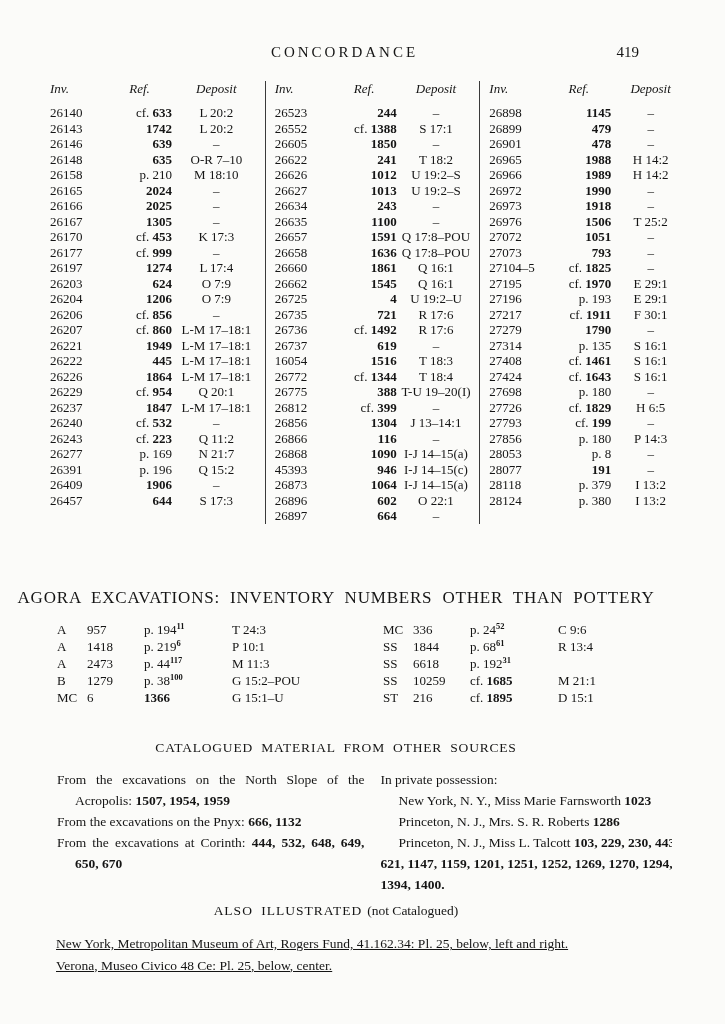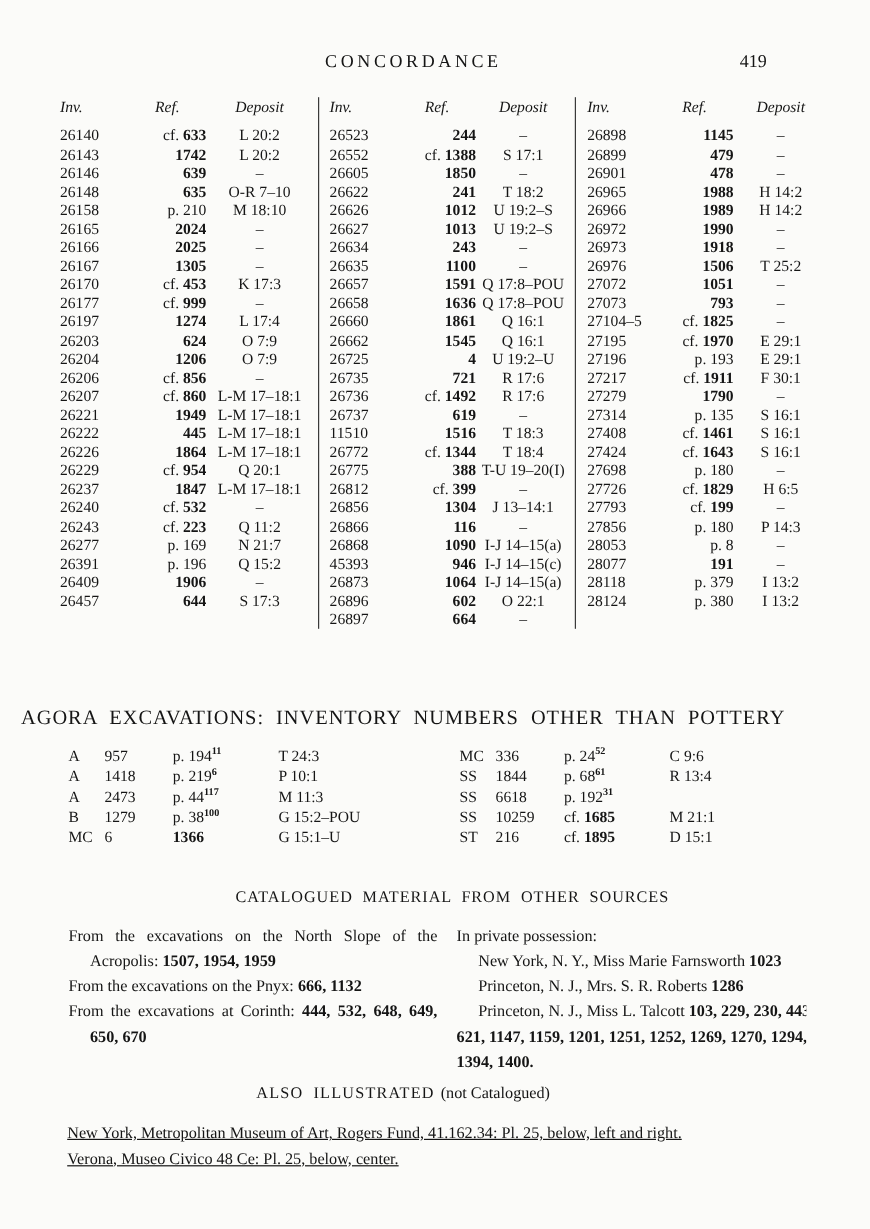--- a/index.html
+++ b/index.html
@@ -35,21 +35,21 @@
   .agora-heading { position:absolute; top:588px; left:0; width:100%; text-align:center;
                    font-size:17px; letter-spacing:0.8px; word-spacing:5px; }
   .agora { position:absolute; top:621px; left:57px; width:632px; display:flex; gap:20px; }
   .agora-block { width:306px; }
   .agora-row { display:grid; grid-template-columns:30px 57px 88px 1fr; font-size:13px; line-height:17px; }
   .agora-row .cell { white-space:nowrap; }
   sup { font-size:8.5px; font-weight:bold; line-height:0; vertical-align:super; letter-spacing:0; }
 
   
   .cat-heading { position:absolute; top:740px; left:0; width:100%; text-align:center;
-                 font-size:13.5px; letter-spacing:0.8px; word-spacing:4px;padding-left:41px; }
+                 font-size:13.5px; letter-spacing:0.8px; word-spacing:4px; }
   .cat { position:absolute; top:769px; left:57px; width:634px; display:flex; gap:16px;
          font-size:13.5px; line-height:21px; }
   .cat-left { width:309px; text-align:justify; }
   .cat-left p { margin:0; padding-left:18px; text-indent:-18px; }
   .cat-right { width:312px; }
   .cat-right p { margin:0; }
   .cat-right p.entry { text-indent:18px; }
 
   
   .also-heading { position:absolute; top:903px; left:0; width:100%; text-align:center; font-size:13.5px; }
@@ -285,21 +285,21 @@
           <span class="cell-inv">26736</span>
           <span class="cell-ref">cf. <span class="b">1492</span></span>
           <span class="cell-dep">R 17:6</span>
         </div>
         <div class="conc-row">
           <span class="cell-inv">26737</span>
           <span class="cell-ref"><span class="b">619</span></span>
           <span class="cell-dep">–</span>
         </div>
         <div class="conc-row">
-          <span class="cell-inv">11510</span>
+          <span class="cell-inv">16054</span>
           <span class="cell-ref"><span class="b">1516</span></span>
           <span class="cell-dep">T 18:3</span>
         </div>
         <div class="conc-row">
           <span class="cell-inv">26772</span>
           <span class="cell-ref">cf. <span class="b">1344</span></span>
           <span class="cell-dep">T 18:4</span>
         </div>
         <div class="conc-row">
           <span class="cell-inv">26775</span>

